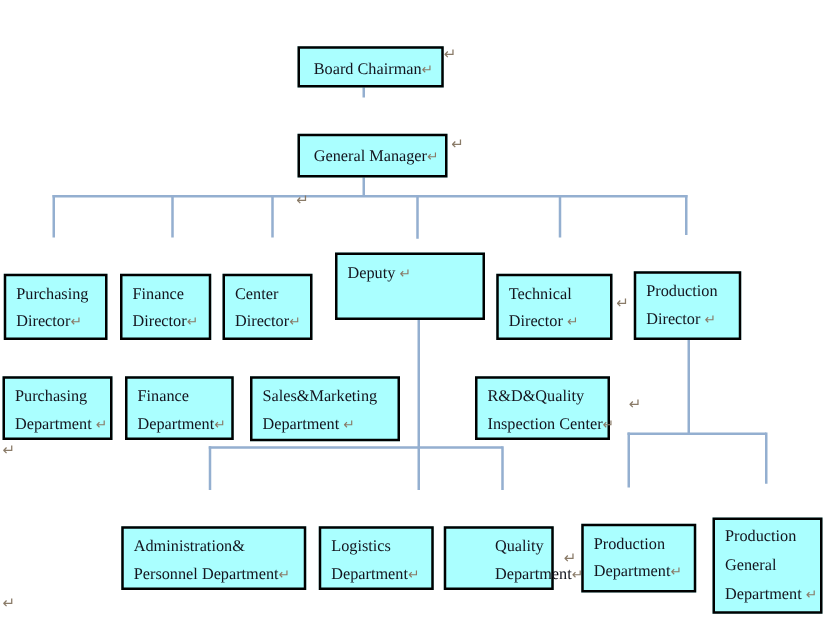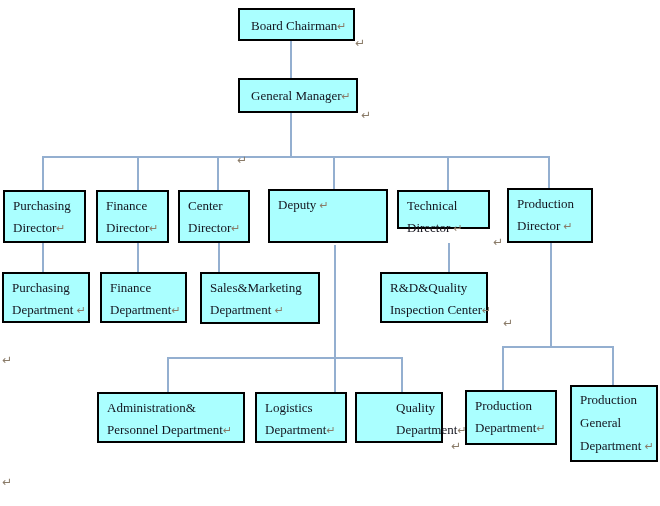--- a/index.html
+++ b/index.html
@@ -21,20 +21,21 @@
   .node{
     position:absolute;
     background:var(--box-fill);
     border:2px solid var(--box-border);
     box-sizing:border-box;
     color:var(--text-color);
     font-size:13px;
     line-height:22px;
     padding:3px 0 0 8px;
     cursor:default;
+    margin-top:29px;
   }
   .node.single{padding-top:5px;padding-left:11px;}
   .node.triple{line-height:23px;padding-top:1px;}
   .bline{white-space:nowrap;}
   .connector{
     position:absolute;
     background:var(--line-color);
   }
   .pmark{
     position:absolute;
@@ -85,24 +86,24 @@
       <div class="bline">Director<span class="mark">↵</span></div>
     </div>
     <div class="node" style="left: 96px; top: 190px; width: 73px; height: 53px;">
       <div class="bline">Finance</div>
       <div class="bline">Director<span class="mark">↵</span></div>
     </div>
     <div class="node" style="left: 178px; top: 190px; width: 72px; height: 53px;">
       <div class="bline">Center</div>
       <div class="bline">Director<span class="mark">↵</span></div>
     </div>
-    <div class="node" style="left: 268px; top: 189px; width: 120px; height: 54px;">
+    <div class="node" style="left: 268px; top: 173px; width: 120px; height: 54px;">
       <div class="bline">Deputy <span class="mark">↵</span></div>
     </div>
-    <div class="node" style="left: 397px; top: 190px; width: 93px; height: 39px;">
+    <div class="node" style="left: 397px; top: 190px; width: 93px; height: 53px;">
       <div class="bline">Technical</div>
       <div class="bline">Director <span class="mark">↵</span></div>
     </div>
     <div class="node" style="left: 507px; top: 188px; width: 86px; height: 55px;">
       <div class="bline">Production</div>
       <div class="bline">Director <span class="mark">↵</span></div>
     </div>
     <div class="node" style="left: 2px; top: 272px; width: 88px; height: 51px;">
       <div class="bline">Purchasing</div>
       <div class="bline">Department <span class="mark">↵</span></div>

